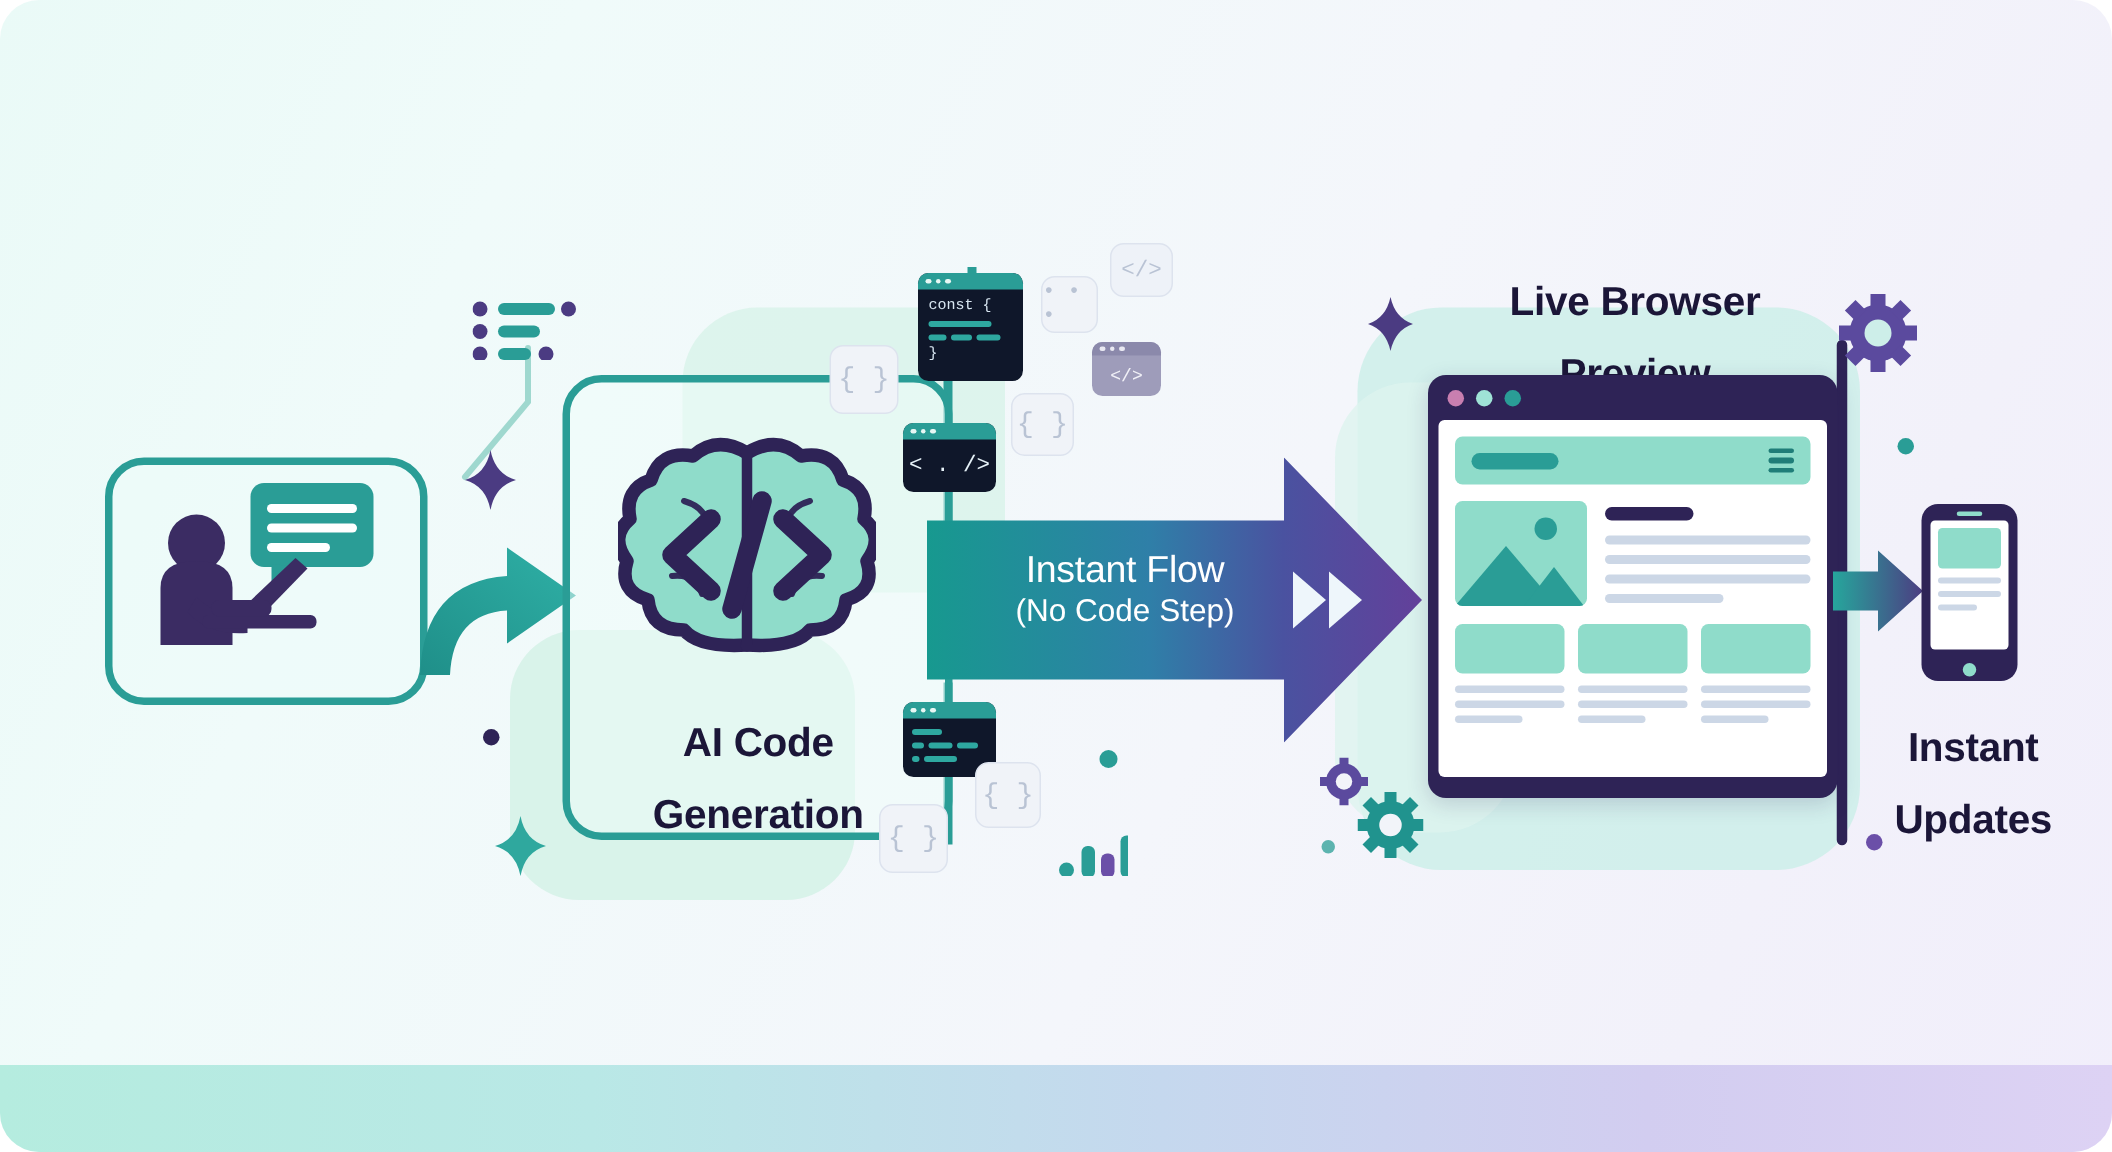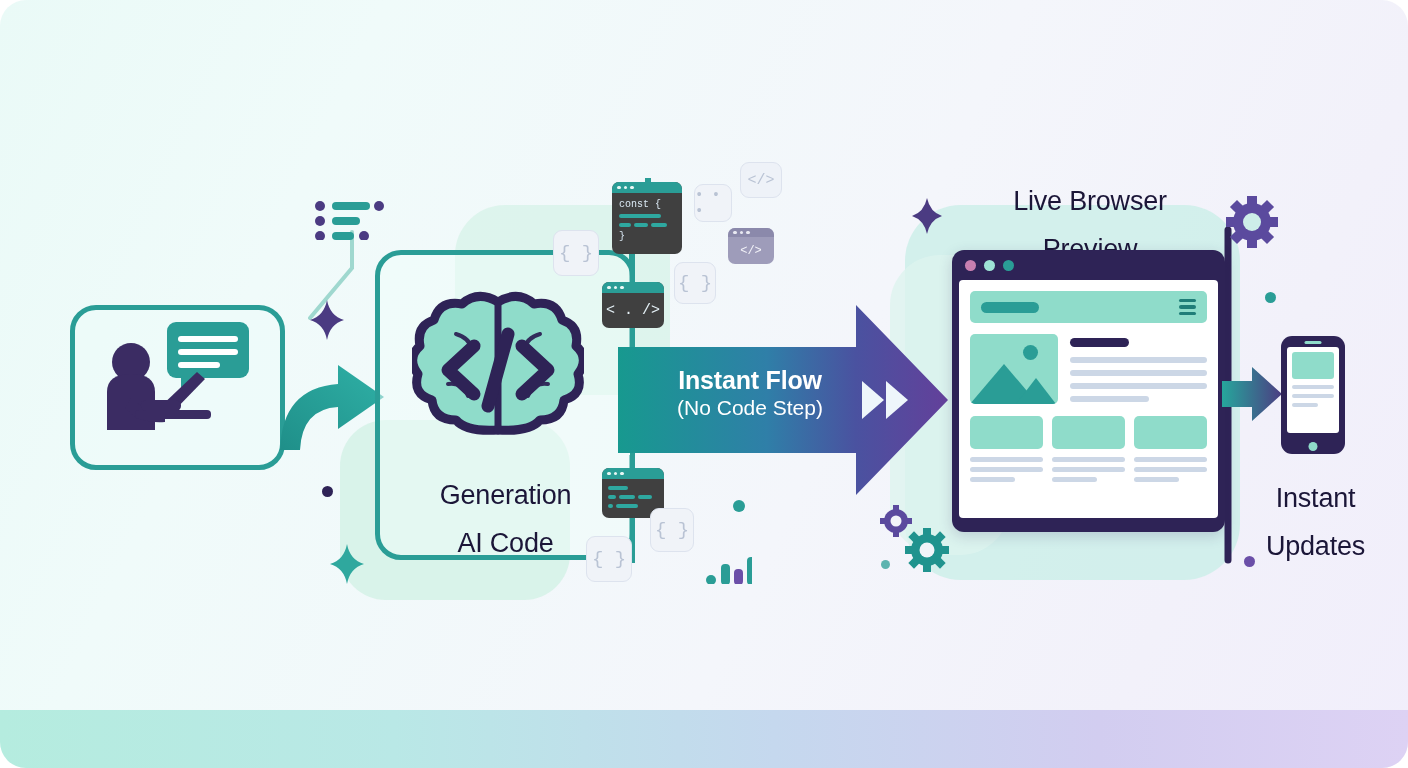--- a/index.html
+++ b/index.html
@@ -28,61 +28,61 @@
     position:absolute;
     border-radius:48px;
   }
   .label {
     position:absolute;
     text-align:center;
     color:#1b1638;
     line-height:1.12;
     white-space:pre-line;
   }
-  .label .ttl { font-size:27px; font-weight:normal; letter-spacing:-.2px; display:block; }
+  .label .ttl { font-size:27px; font-weight:bold; letter-spacing:-.2px; display:block; }
   .label .sub { font-size:22px; font-weight:normal; display:block; color:#231c47; }
   .card-outline {
     position:absolute;
     border:5px solid #2a9d96;
     border-radius:26px;
     background:rgba(236,252,250,.55);
   }
   .codechip {
     position:absolute;
     border-radius:9px;
     background:#f0f3f8;
     border:1.5px solid #dde3ee;
     display:flex; align-items:center; justify-content:center;
     color:#b9c3d4; font-size:19px; font-family:"Liberation Mono", monospace;
   }
   .win {
     position:absolute;
     border-radius:7px;
     overflow:hidden;
-    background:#404040;
+    background:#0f172a;
   }
   .win .bar {
     height:11px; background:#2a9d96;
     display:flex; align-items:center; gap:3px; padding-left:5px;
   }
   .win .dot { width:3.5px; height:3.5px; border-radius:50%; background:#e8f7f4; }
   .win .body {
     padding:6px 7px;
     font-family:"Liberation Mono", monospace;
     color:#d9e7f2;
   }
   .ln { height:4px; border-radius:2px; background:#2ea8a0; margin-bottom:5px; }
   .sparkle { position:absolute; }
   .dotmark { position:absolute; border-radius:50%; }
   .flow-label {
     position:absolute;
     color:#ffffff; text-align:center;
     z-index:6; pointer-events:none;
   }
-  .flow-label .f1 { font-size:25px; font-weight:bold; display:block; letter-spacing:-.2px; }
+  .flow-label .f1 { font-size:25px; font-weight:normal; display:block; letter-spacing:-.2px; }
   .flow-label .f2 { font-size:21px; display:block; margin-top:1px; }
 </style>
 </head>
 <body>
 
 <div id="stage">
 
   <div class="canvas-bg"></div>
 
   <div class="blob" style="left:455px;top:205px;width:215px;height:190px;background:#d9f3ea;opacity:.85;border-radius:50px 50px 10px 10px;"></div>
@@ -149,22 +149,22 @@
       <path d="M128,46 q-14,4 -16,16"></path>
       <path d="M136,96 q-16,-2 -20,12"></path>
     </g>
 
     <path d="M62,58 L36,82 L62,106" fill="none" stroke="#2e2356" stroke-width="13" stroke-linecap="round" stroke-linejoin="round"></path>
     <path d="M110,58 L136,82 L110,106" fill="none" stroke="#2e2356" stroke-width="13" stroke-linecap="round" stroke-linejoin="round"></path>
     <path d="M96,46 L76,118" fill="none" stroke="#2e2356" stroke-width="13" stroke-linecap="round"></path>
   </svg>
 
   <div class="label" style="left:378px;top:462px;width:255px;">
+    <span class="ttl">AI Code</span>
     <span class="ttl">Generation</span>
-    <span class="ttl">AI Code</span>
   </div>
 
   <div class="win" style="left:612px;top:182px;width:70px;height:72px;">
     <div class="bar">
       <span class="dot"></span>
       <span class="dot"></span>
       <span class="dot"></span>
     </div>
     <div class="body" style="font-size:10px;">
       <div style="margin-bottom:4px;">const {</div>

